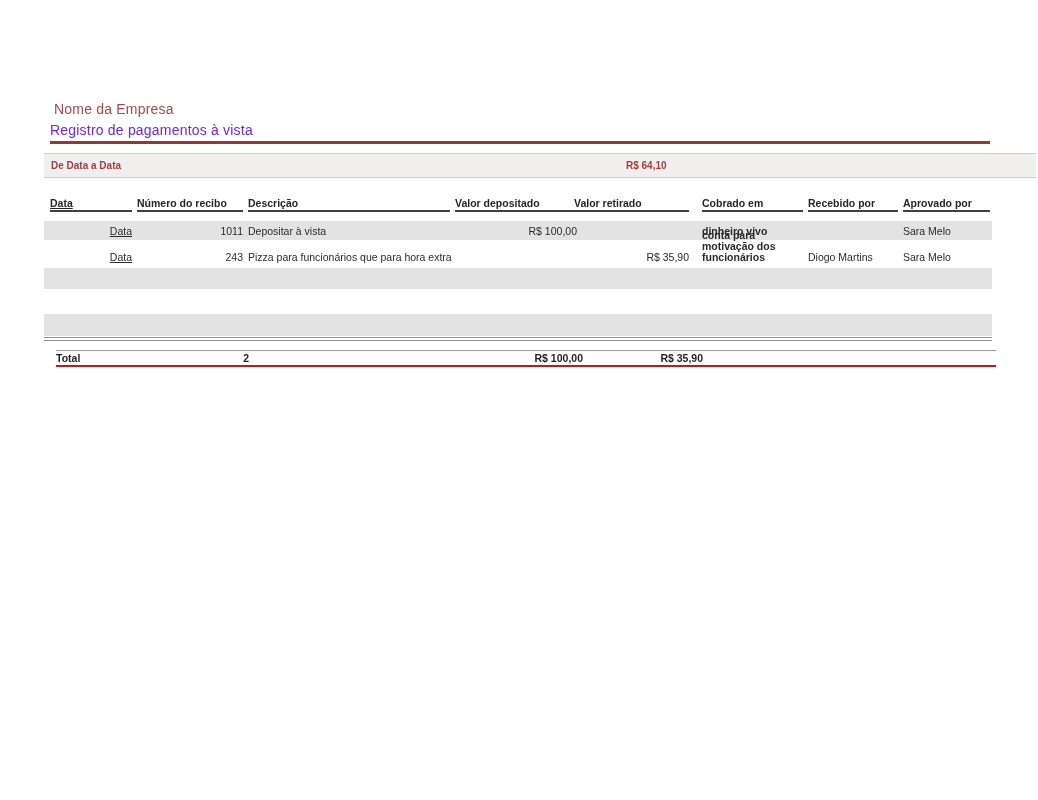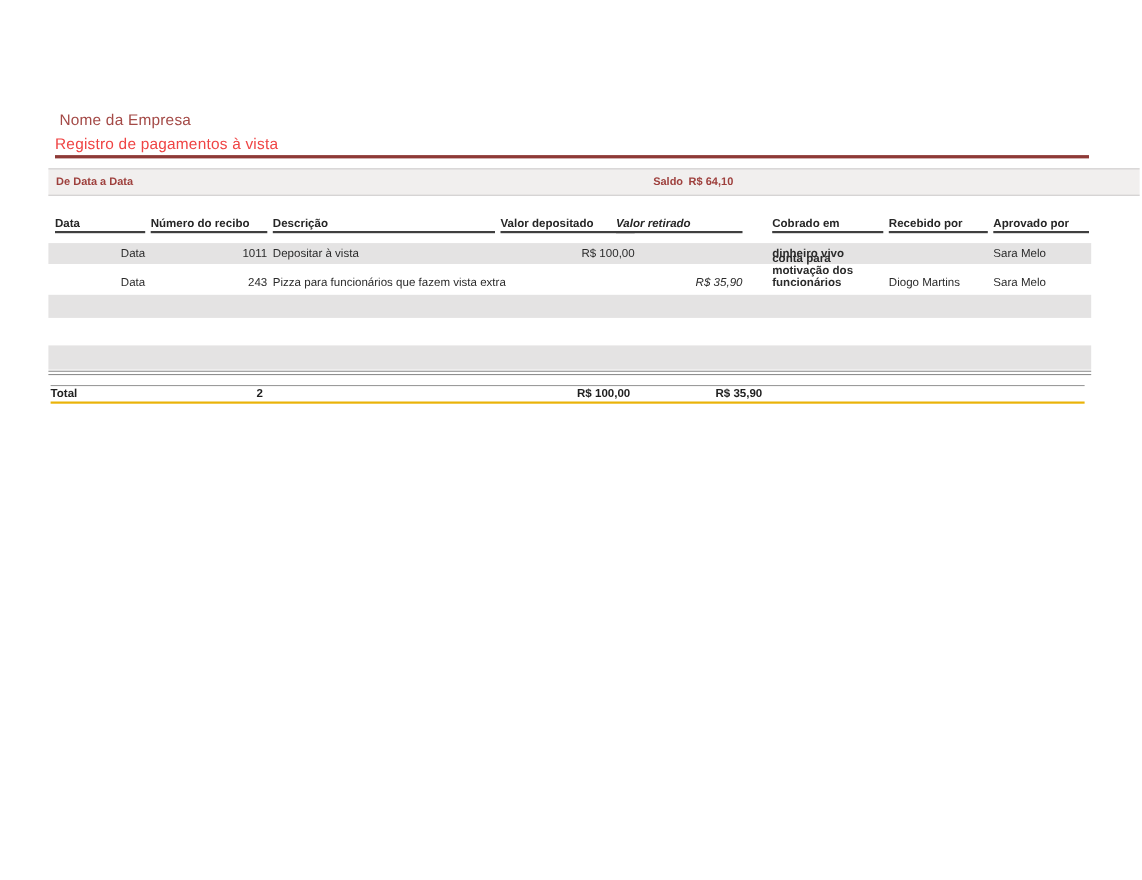--- a/index.html
+++ b/index.html
@@ -11,45 +11,45 @@
     color:#2b2b2b;
     overflow:hidden;
   }
   
   .company{
     position:absolute;left:54px;top:101px;
     font-size:14px;color:#a44a47;letter-spacing:.2px;
   }
   .doctitle{
     position:absolute;left:50px;top:122px;
-    font-size:14px;color:#ef4444;letter-spacing:.2px;
+    font-size:14px;color:#6d28d9;letter-spacing:.2px;
   }
   .title-rule{
     position:absolute;left:50px;top:141px;width:940px;height:0;
     border-top:3px solid #8e3a37;
   }
   
   .saldo-bar{
     position:absolute;left:44px;top:153px;width:948px;height:23px;
     background:#f1efee;
     border-top:1px solid #cfcccc;border-bottom:1px solid #cfcccc;padding-left:44px;
   }
   .saldo-bar span{
     position:absolute;top:0;line-height:23px;
     font-size:10px;font-weight:bold;color:#9e403d;
   }
   .daterange{left:7px;}
   .saldo-label{left:411px;width:166px;text-align:right;}
   .saldo-value{left:582px;}
   
-  .col1{left:50px;width:82px;}
+  .col1{left:50px;width:82px;text-decoration:underline;}
   .col2{left:137px;width:106px;}
   .col3{left:248px;width:202px;}
   .col4{left:455px;width:122px;}
-  .col5{left:560px;width:115px;font-style:italic;}
+  .col5{left:574px;width:115px;}
   .col6{left:702px;width:101px;font-weight:bold;}
   .col7{left:808px;width:90px;}
   .col8{left:903px;width:87px;}
   .right{text-align:right;}
   .nowrap{white-space:nowrap;}
   
   .thead{position:absolute;left:0;top:196px;width:1038px;height:17px;}
   .thead .hc{
     position:absolute;top:0;height:14px;line-height:14px;
     font-size:10.5px;font-weight:bold;color:#262626;
@@ -67,22 +67,22 @@
   .row2{top:240px;height:26px;}
   .band-r1{top:221px;height:19px;}
   .band-empty1{top:268px;height:21px;}
   .band-empty2{top:314px;height:22px;}
   .double-rule{
     position:absolute;left:44px;top:337px;width:948px;height:2px;
     border-top:1px solid #8f8f8f;border-bottom:1px solid #8f8f8f;
   }
   
   .total-row{
-    position:absolute;left:46px;top:350px;width:940px;height:14px;
-    border-top:1px solid #9b9b9b;border-bottom:2px solid #eab308;text-decoration:underline;
+    position:absolute;left:56px;top:350px;width:940px;height:14px;
+    border-top:1px solid #9b9b9b;border-bottom:2px solid #b91c1c;text-decoration:underline;
   }
   .total-row .tc{
     position:absolute;top:1px;height:13px;line-height:12px;
     font-size:10.5px;font-weight:bold;color:#1f1f1f;white-space:nowrap;
   }
   .tc1{left:0;width:82px;}
   .tc2{left:87px;width:106px;text-align:right;}
   .tc4{left:405px;width:122px;text-align:right;}
   .tc5{left:532px;width:115px;text-align:right;}
 </style>
@@ -90,21 +90,20 @@
 <body>
 
 <div class="canvas">
 
   <div class="company">Nome da Empresa</div>
   <div class="doctitle">Registro de pagamentos à vista</div>
   <div class="title-rule"></div>
 
   <div class="saldo-bar">
     <span class="daterange">De Data a Data</span>
-    <span class="saldo-label">Saldo</span>
     <span class="saldo-value">R$ 64,10</span>
   </div>
 
   <div class="thead">
     <div class="hc col1">Data</div>
     <div class="hc col2">Número do recibo</div>
     <div class="hc col3">Descrição</div>
     <div class="hc col4">Valor depositado</div>
     <div class="hc col5">Valor retirado</div>
     <div class="hc col6">Cobrado em</div>
@@ -121,21 +120,21 @@
     <div class="dc col4 right">R$ 100,00</div>
     <div class="dc col5 right"></div>
     <div class="dc col6">dinheiro vivo</div>
     <div class="dc col7"></div>
     <div class="dc col8">Sara Melo</div>
   </div>
 
   <div class="row row2">
     <div class="dc col1 right">Data</div>
     <div class="dc col2 right">243</div>
-    <div class="dc col3 nowrap">Pizza para funcionários que fazem vista extra</div>
+    <div class="dc col3 nowrap">Pizza para funcionários que para hora extra</div>
     <div class="dc col4 right"></div>
     <div class="dc col5 right">R$ 35,90</div>
     <div class="dc col6">conta para motivação dos funcionários</div>
     <div class="dc col7">Diogo Martins</div>
     <div class="dc col8">Sara Melo</div>
   </div>
 
   <div class="band band-empty1"></div>
   <div class="band band-empty2"></div>
   <div class="double-rule"></div>

